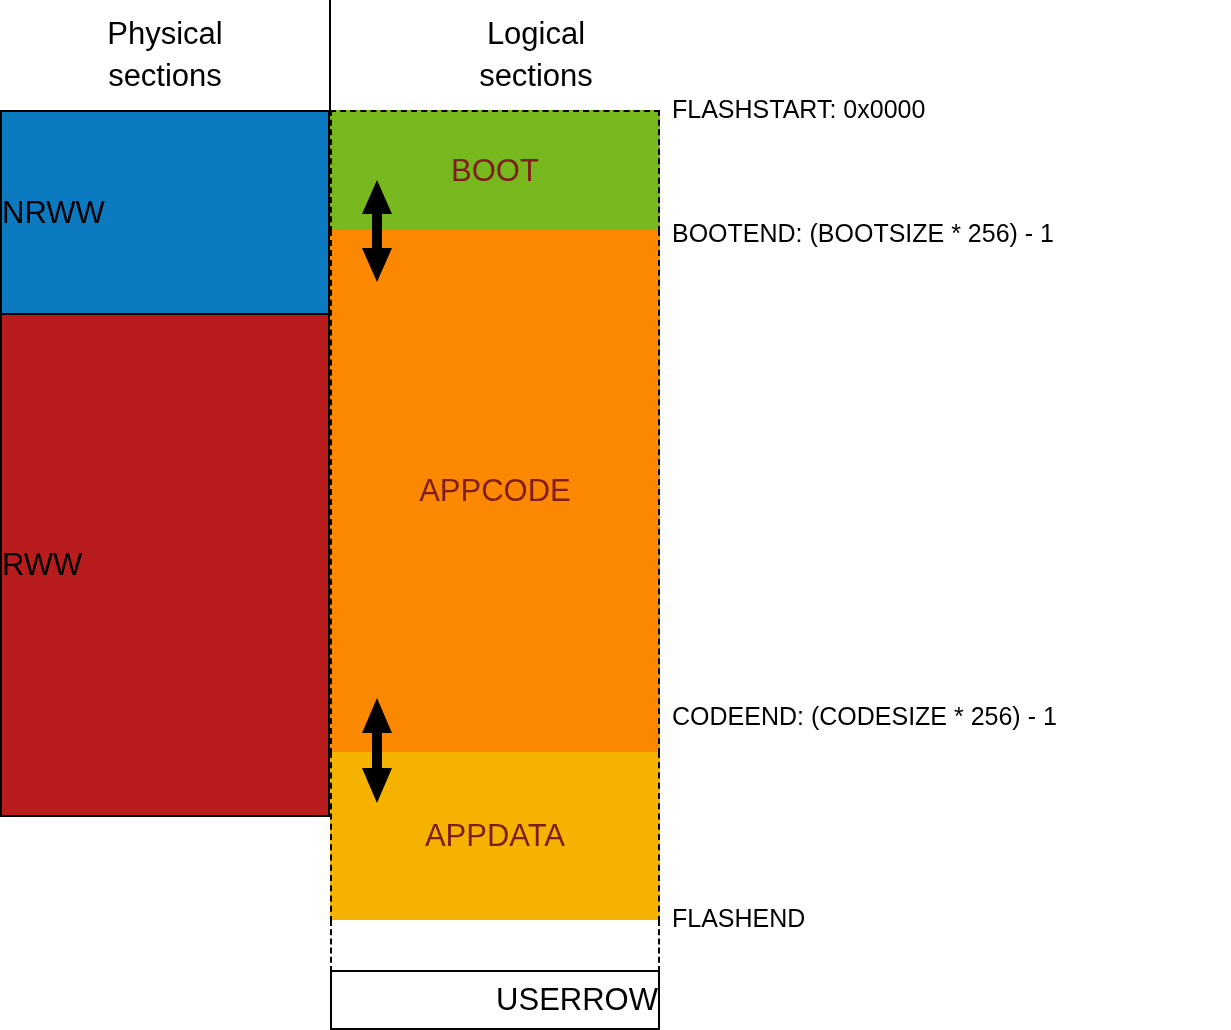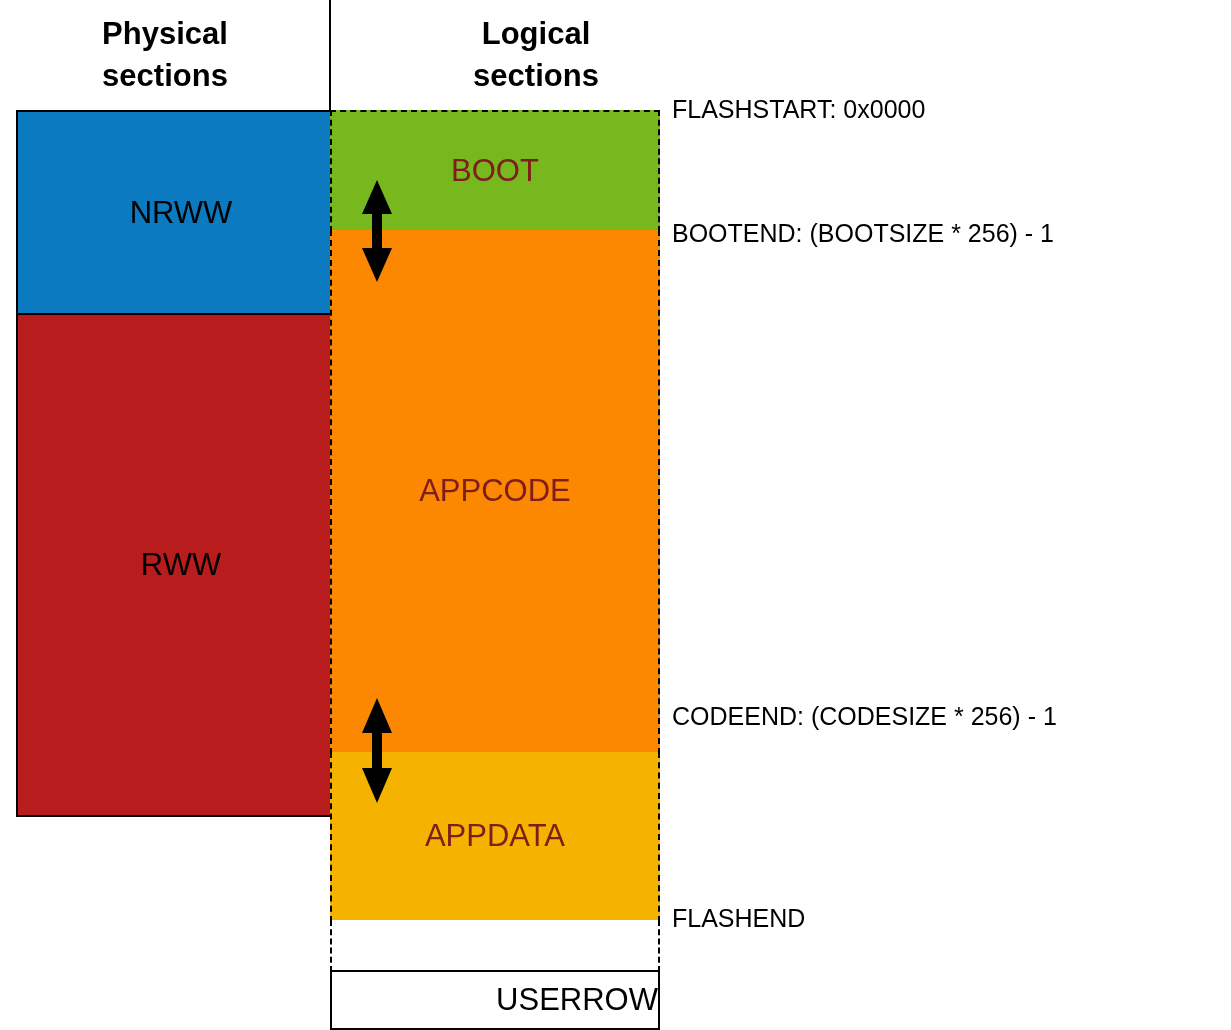--- a/index.html
+++ b/index.html
@@ -25,21 +25,20 @@
   }
 
   
   .col-header {
     position: absolute;
     text-align: center;
     font-size: 31px;
     line-height: 42px;
     color: #000;
     white-space: pre-line;
-    font-weight: bold;
   }
   #physical-header {
     left: 0px;
     top: 13px;
     width: 330px;
   }
   #logical-header {
     left: 330px;
     top: 13px;
     width: 330px;
@@ -52,27 +51,27 @@
     left: 329px;
     top: 0px;
     width: 2px;
     height: 112px;
     background: #000000;
   }
 
   
   .phys-block {
     position: absolute;
-    left: 16px;
+    left: 0px;
     width: 330px;
     box-sizing: border-box;
     border: 2px solid #000000;
     display: flex;
     align-items: center;
-    justify-content: center;
+    justify-content: flex-start;
     font-size: 31px;
     color: #000000;
   }
   #nrww-block {
     top: 110px;
     height: 205px;
     background: #0B7AC0;
   }
   #rww-block {
     top: 313px;

